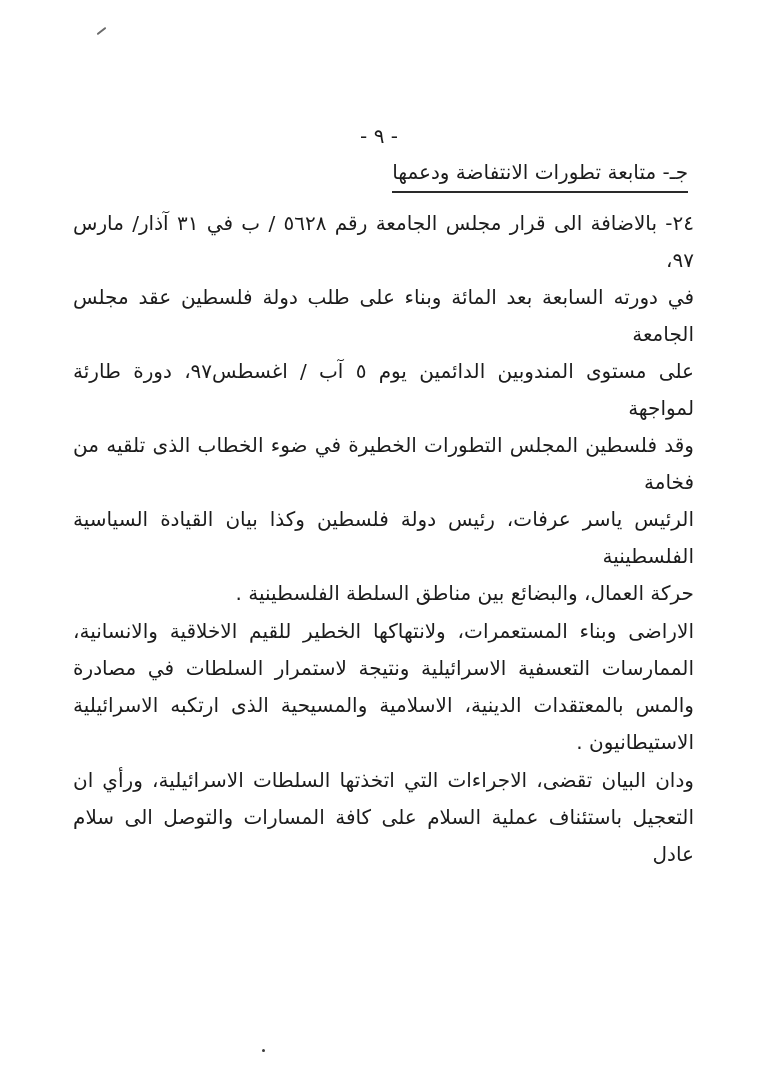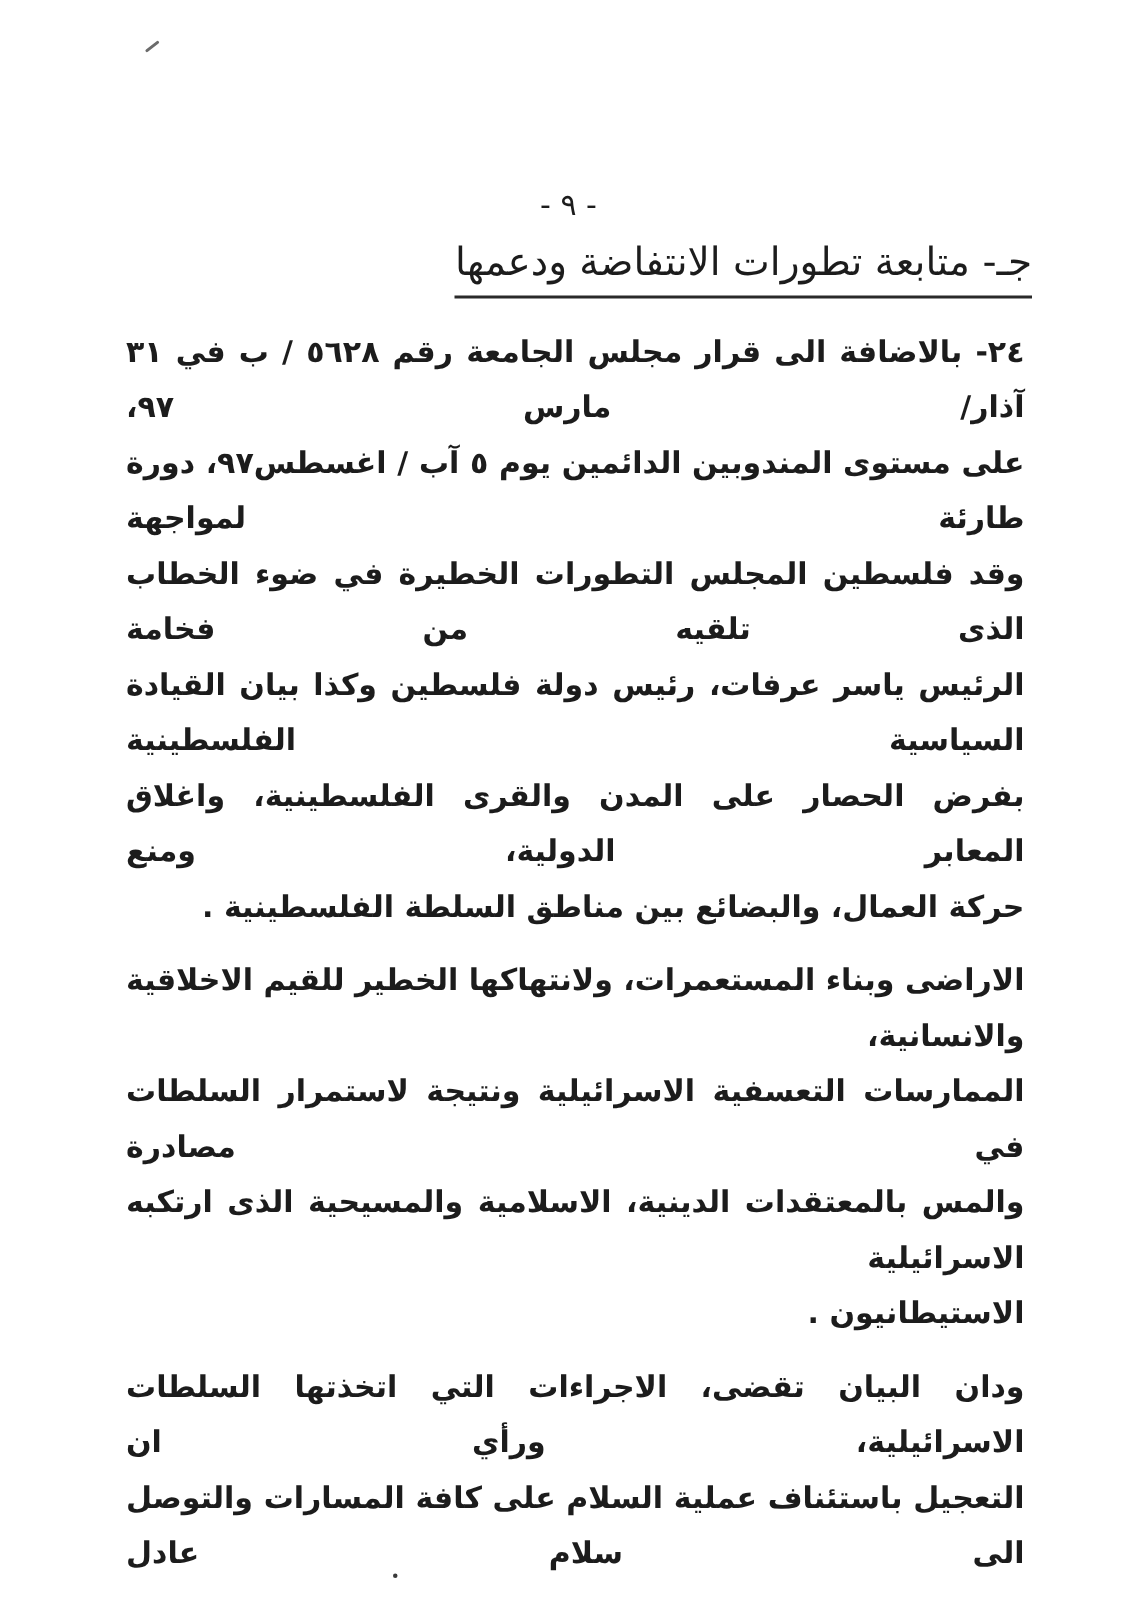--- a/index.html
+++ b/index.html
@@ -23,34 +23,34 @@
     text-align: center;
     font-size: 20px;
     letter-spacing: 1px;
     direction: rtl;
   }
   .heading {
     position: absolute;
     top: 160px;
     right: 70px;
     direction: rtl;
-    font-size: 26px;
+    font-size: 20px;
     padding-bottom: 7px;
     border-bottom: 2px solid #2a2a2a;
   }
   .body-block {
     position: absolute;
     top: 204px;
     right: 63px;
     left: 72px;
     direction: rtl;
     font-size: 20px;
     line-height: 37px;
   }
-  .para { margin: 12px; padding: 0; font-weight: bold; }
+  .para { margin: 1px; padding: 0; }
   .ln {
     text-align: justify;
     text-align-last: justify;
   }
   .ln-end {
     text-align: left;
     text-align-last: right;
   }
   .mark-top {
     position: absolute;
@@ -78,24 +78,24 @@
 <span class="mark-top"></span>
 
 <div class="page-number">- ٩ -</div>
 
 <div class="heading">جـ- متابعة تطورات الانتفاضة ودعمها</div>
 
 <div class="body-block">
 
   <div class="para">
     <div class="ln">٢٤- بالاضافة الى قرار مجلس الجامعة رقم ٥٦٢٨ / ب في ٣١ آذار/ مارس ٩٧،</div>
+    <div class="ln">في دورته السابعة بعد المائة وبناء على طلب دولة فلسطين عقد مجلس الجامعة</div>
     <div class="ln">على مستوى المندوبين الدائمين يوم ٥ آب / اغسطس٩٧، دورة طارئة لمواجهة</div>
     <div class="ln">وقد فلسطين المجلس التطورات الخطيرة في ضوء الخطاب الذى تلقيه من فخامة</div>
     <div class="ln">الرئيس ياسر عرفات، رئيس دولة فلسطين وكذا بيان القيادة السياسية الفلسطينية</div>
-    <div class="ln">بفرض الحصار على المدن والقرى الفلسطينية، واغلاق المعابر الدولية، ومنع</div>
     <div class="ln-end">حركة العمال، والبضائع بين مناطق السلطة الفلسطينية .</div>
   </div>
 
   <div class="para">
     <div class="ln">الاراضى وبناء المستعمرات، ولانتهاكها الخطير للقيم الاخلاقية والانسانية،</div>
     <div class="ln">الممارسات التعسفية الاسرائيلية ونتيجة لاستمرار السلطات في مصادرة</div>
     <div class="ln">والمس بالمعتقدات الدينية، الاسلامية والمسيحية الذى ارتكبه الاسرائيلية</div>
     <div class="ln-end">الاستيطانيون .</div>
   </div>
 

